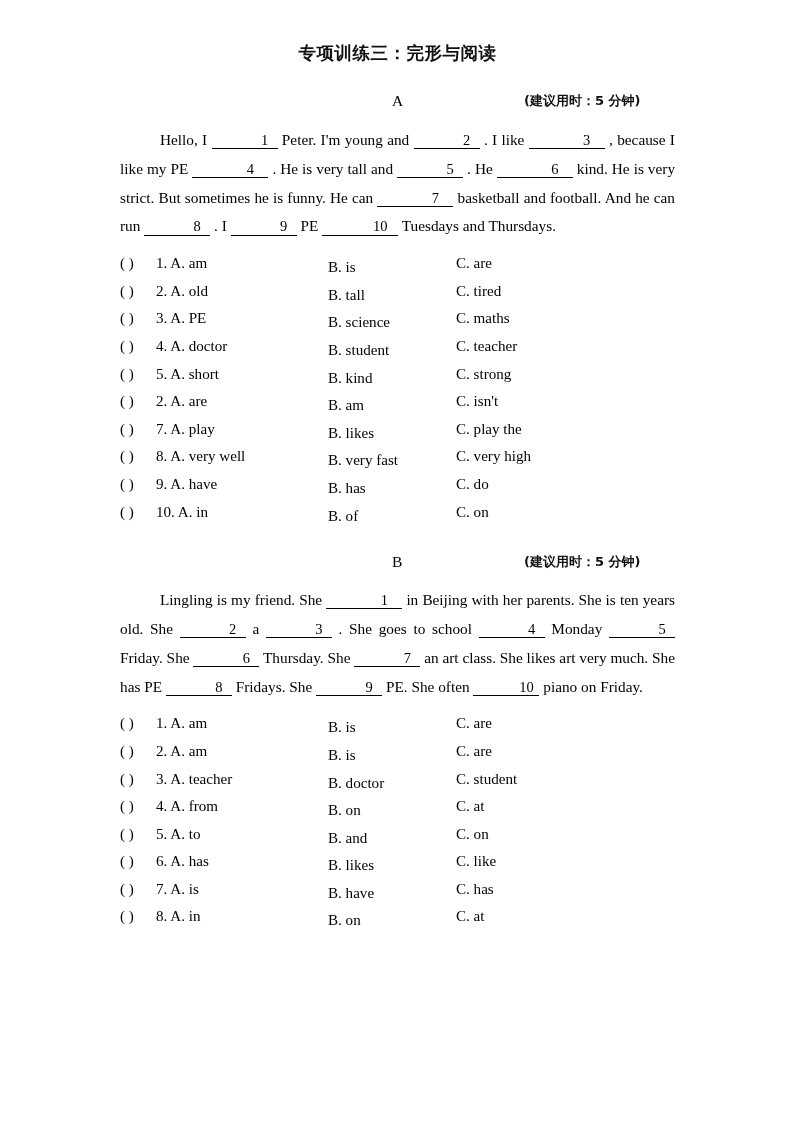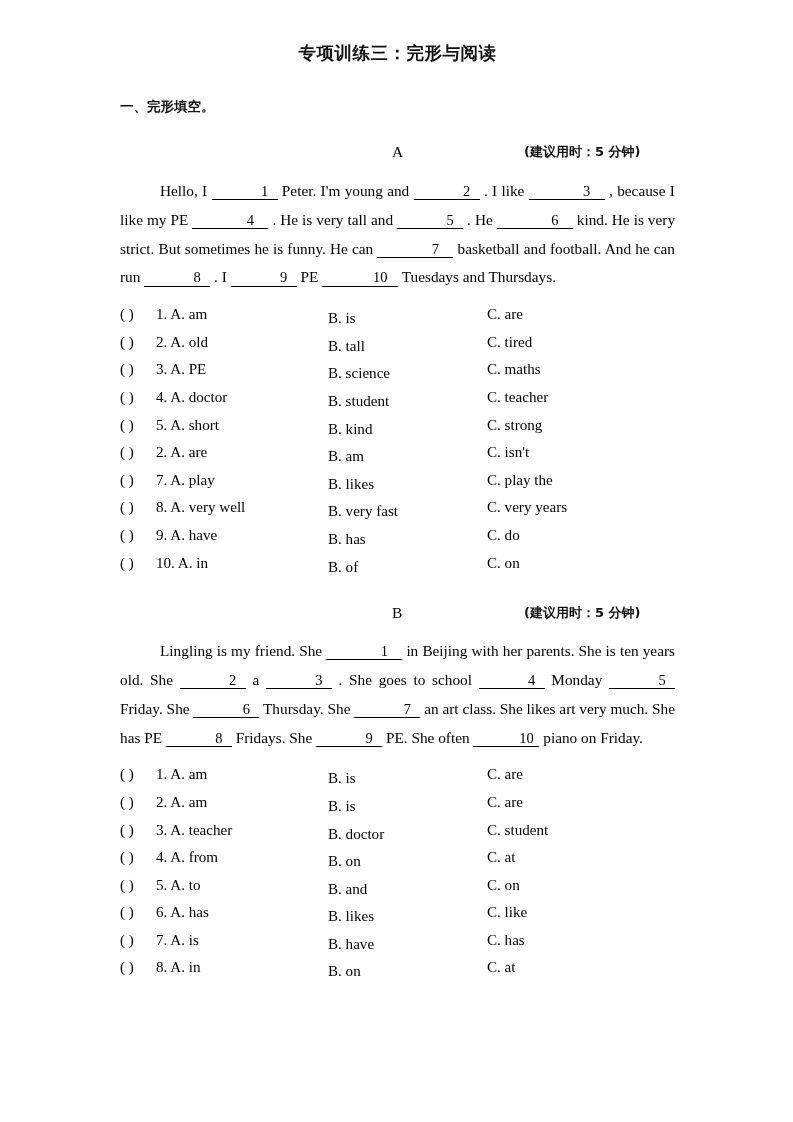--- a/index.html
+++ b/index.html
@@ -104,34 +104,33 @@
     left: 36px;
     top: 0;
   }
   .q-opt-b {
     position: absolute;
     left: 208px;
     top: 4px;
   }
   .q-opt-c {
     position: absolute;
-    left: 367px;
+    left: 336px;
     top: 0;
   }
   .passage-b { margin-top: 13px; }
   .questions-b { margin-top: 9px; }
 </style>
 </head>
 <body>
 
 <div class="page">
 
   <h1 class="doc-title">专项训练三：完形与阅读</h1>
 
-  <div class="section-heading">一、完形填空。</div>
 
   <div class="part-bar">
     <span class="part-letter">A</span>
     <span class="part-time">(建议用时：5 分钟)</span>
   </div>
 
   <div class="passage">
     <p><span>Hello, I</span> <span class="blank b-md">1</span> <span>Peter. I'm young and</span> <span class="blank b-md">2</span> <span>. I like</span> <span class="blank b-lg">3</span> <span>, because I like my PE</span> <span class="blank b-lg">4</span> <span>. He is very tall and</span> <span class="blank b-md">5</span> <span>. He</span> <span class="blank b-lg">6</span> <span>kind. He is very strict. But sometimes he is funny. He can</span> <span class="blank b-lg">7</span> <span>basketball and football. And he can run</span> <span class="blank b-md">8</span> <span>. I</span> <span class="blank b-md">9</span> <span>PE</span> <span class="blank b-lg">10</span> <span>Tuesdays and Thursdays.</span></p>
   </div>
 
@@ -175,21 +174,21 @@
       <div class="q-row">
         <span class="q-paren">(        )</span>
         <span class="q-opt-a">7. A. play</span>
         <span class="q-opt-b">B. likes</span>
         <span class="q-opt-c">C. play the</span>
       </div>
       <div class="q-row">
         <span class="q-paren">(        )</span>
         <span class="q-opt-a">8. A. very well</span>
         <span class="q-opt-b">B. very fast</span>
-        <span class="q-opt-c">C. very years</span>
+        <span class="q-opt-c">C. very high</span>
       </div>
       <div class="q-row">
         <span class="q-paren">(        )</span>
         <span class="q-opt-a">9. A. have</span>
         <span class="q-opt-b">B. has</span>
         <span class="q-opt-c">C. do</span>
       </div>
       <div class="q-row">
         <span class="q-paren">(        )</span>
         <span class="q-opt-a">10. A. in</span>

